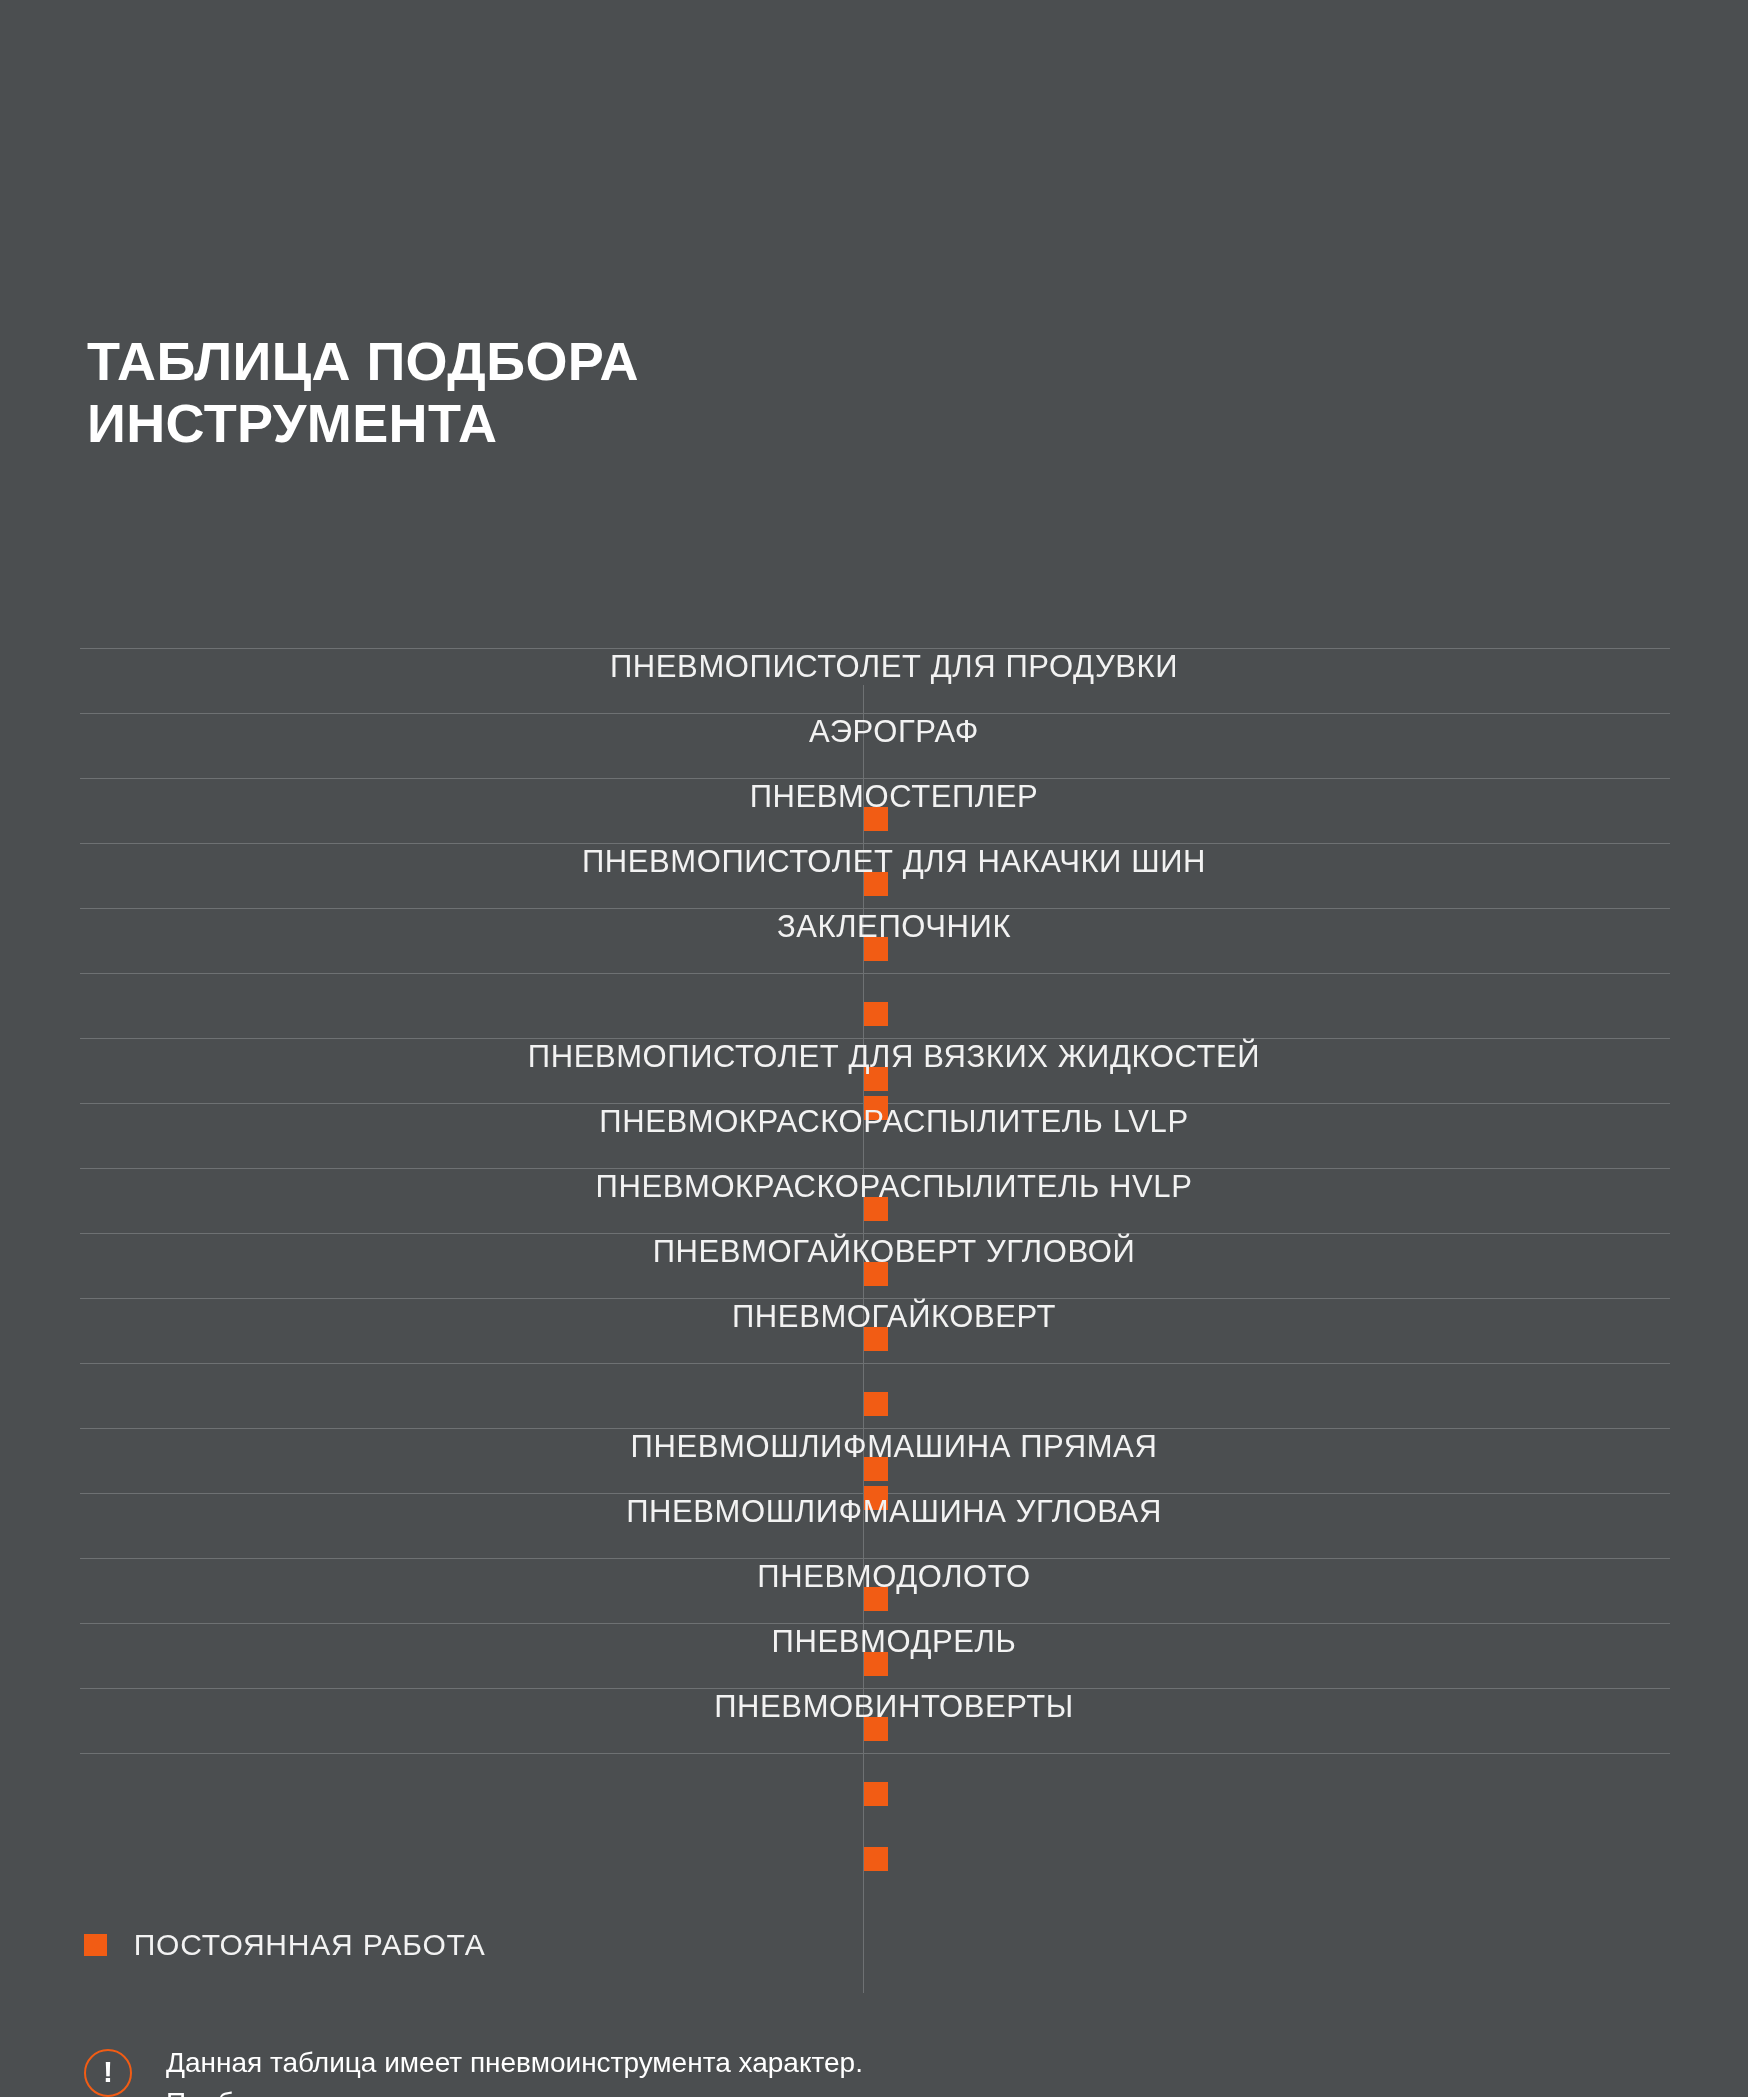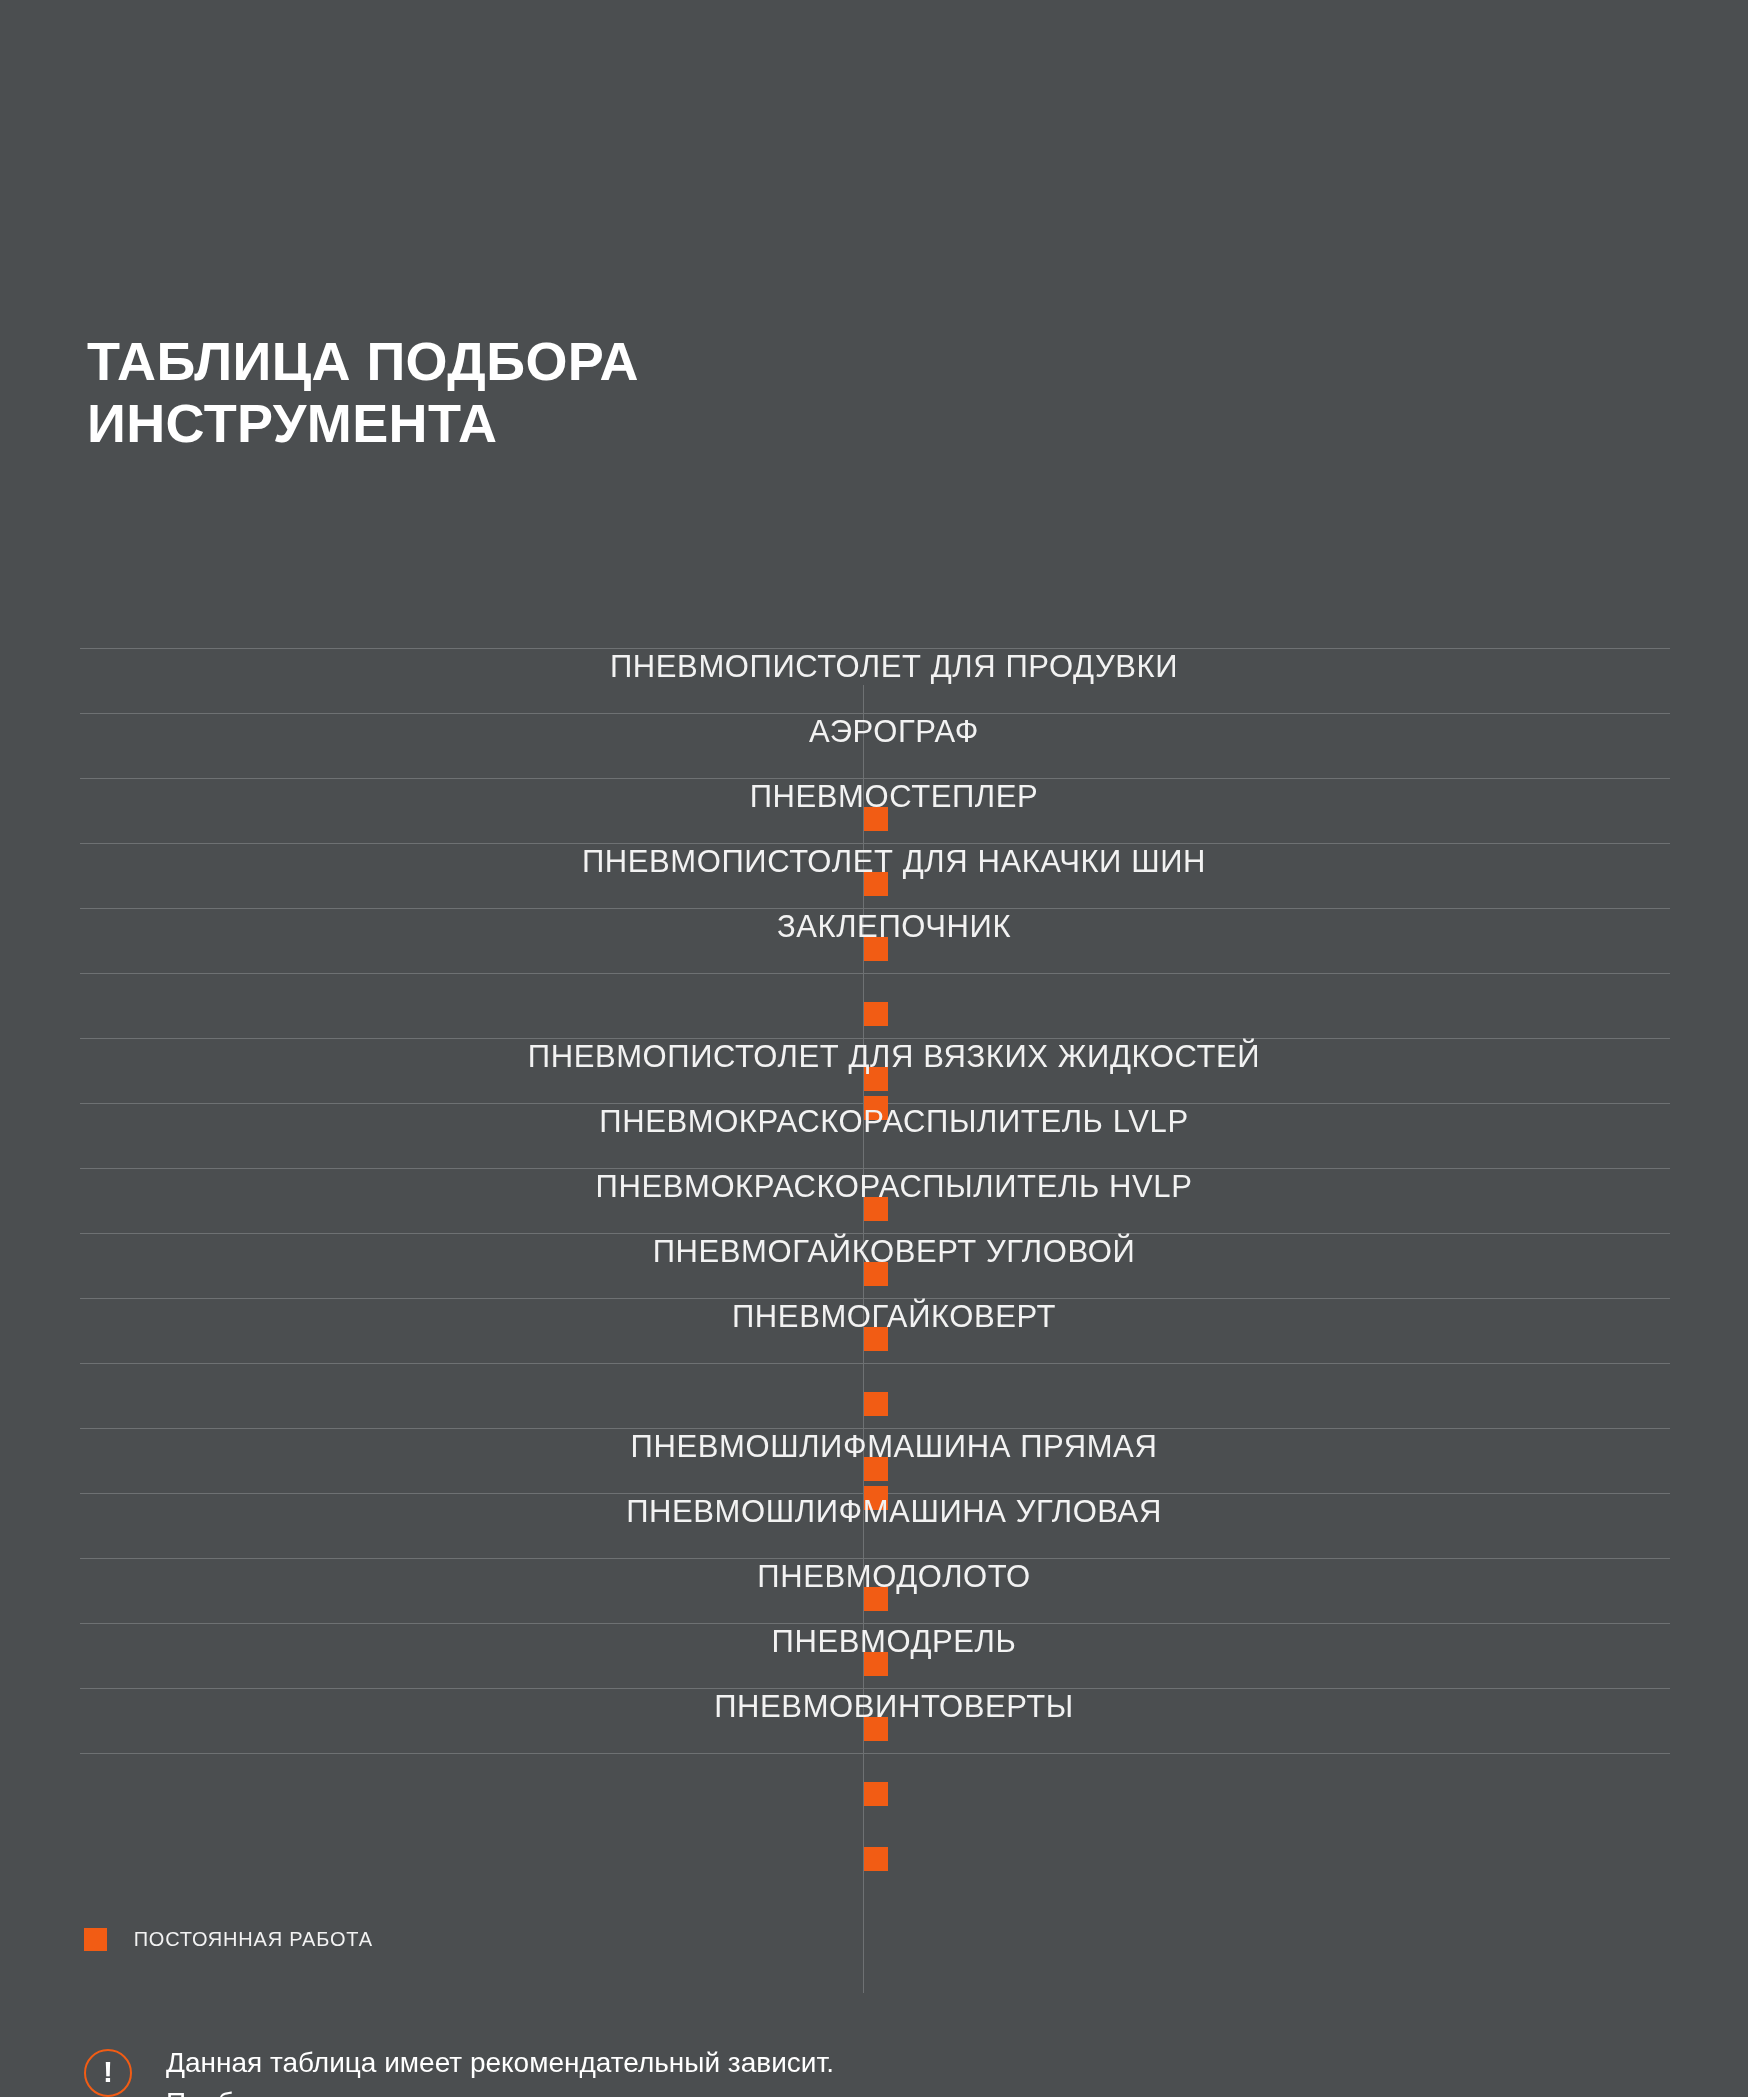--- a/index.html
+++ b/index.html
@@ -92,21 +92,21 @@
     align-items: center;
   }
 
   .legend .mark {
     width: 22.7px;
     height: 22.7px;
     margin-right: 27px;
   }
 
   .legend-label {
-    font-size: 20px;
+    font-size: 30px;
     letter-spacing: 0.8px;
     color: #f2f2f2;
     text-transform: uppercase;
   }
 
   .note {
     position: absolute;
     left: 84px;
     top: 2043px;
     display: flex;
@@ -261,19 +261,19 @@
   <div class="legend">
     <span class="mark"></span>
     <span class="legend-label">ПОСТОЯННАЯ РАБОТА</span>
   </div>
 
   <div class="note">
     <div class="note-icon">
         <span>!</span>
       </div>
     <div class="note-text">
-      <div>Данная таблица имеет рекомендательный зависит.</div>
+      <div>Данная таблица имеет пневмоинструмента характер.</div>
       <div>Подбор зависит от характеристик самого пневмоинструмента.</div>
     </div>
   </div>
 
 </div>
 
 
 </body></html>

